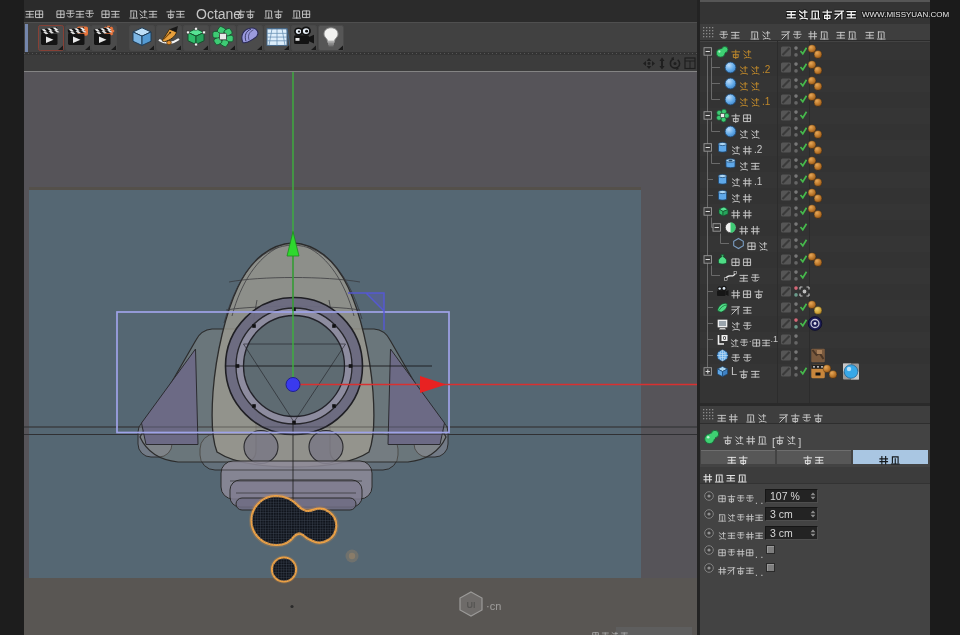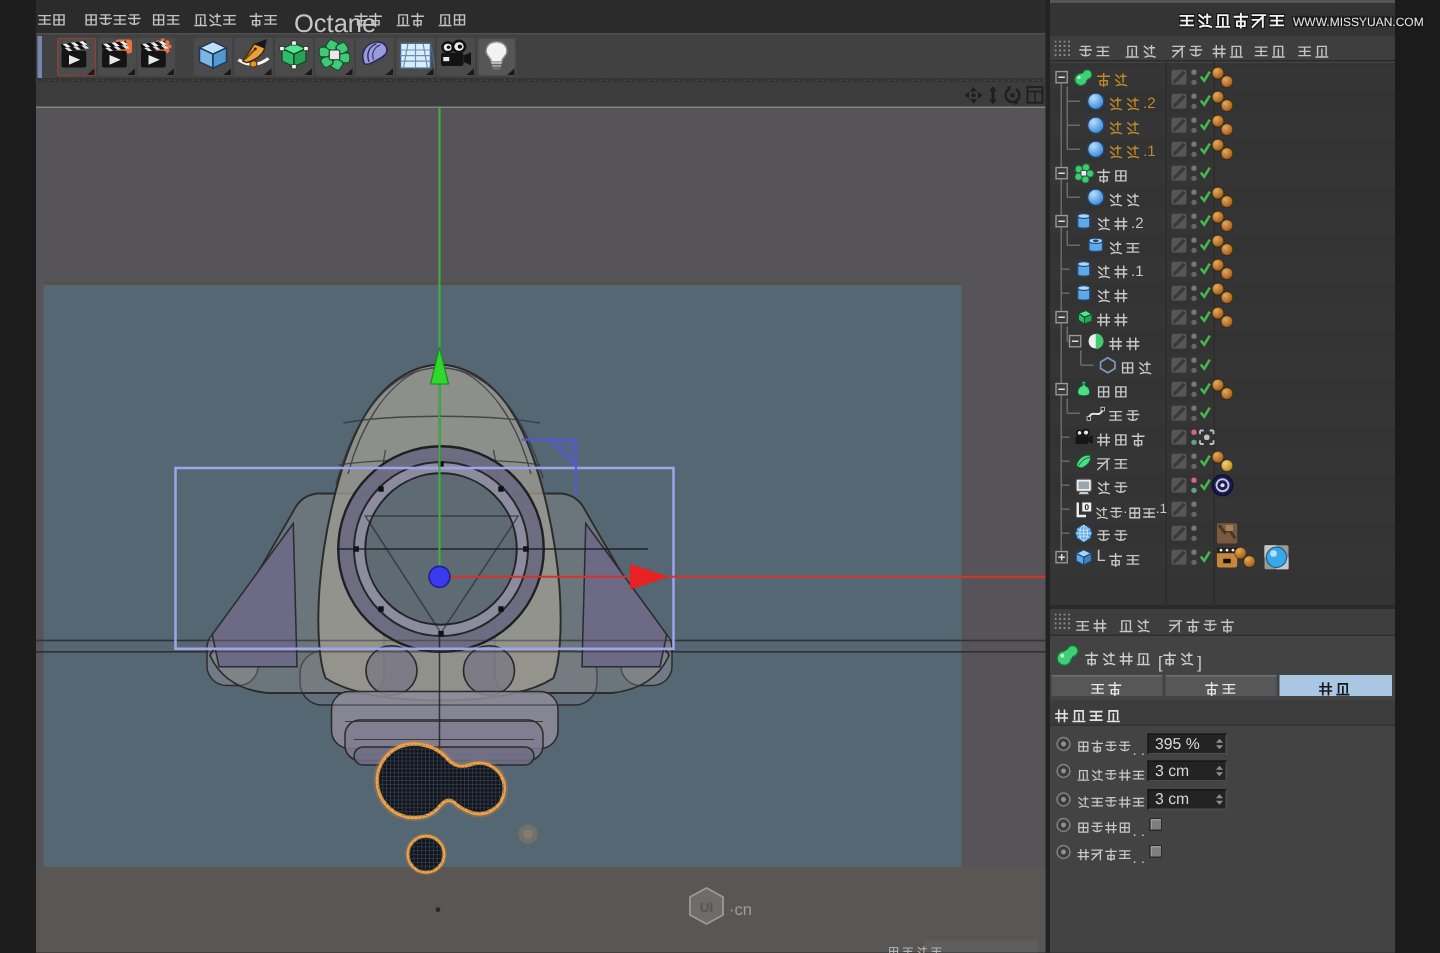--- a/index.html
+++ b/index.html
@@ -86,21 +86,21 @@
     </svg></div>
 <div class="abs" style="left:129.0px;top:5.5px"><svg class="hz" width="29" height="11" viewBox="0 0 29 11" style="color:#c5c5c5;--sw:1.00">
       <use href="#h6" x="0.0" y="0.5" width="9.5" height="9.5"></use>
       <use href="#h7" x="9.6" y="0.5" width="9.5" height="9.5"></use>
       <use href="#h1" x="19.2" y="0.5" width="9.5" height="9.5"></use>
     </svg></div>
 <div class="abs" style="left:166.0px;top:5.5px"><svg class="hz" width="19" height="11" viewBox="0 0 19 11" style="color:#c5c5c5;--sw:1.00">
       <use href="#h2" x="0.0" y="0.5" width="9.5" height="9.5"></use>
       <use href="#h1" x="9.6" y="0.5" width="9.5" height="9.5"></use>
     </svg></div>
-<div class="lat" style="left:196px;top:6.5px;font-size:17px;color:#c5c5c5">Octane</div>
+<div class="lat" style="left:196px;top:6.5px;font-size:14px;color:#c5c5c5">Octane</div>
 <div class="abs" style="left:236.0px;top:5.5px"><svg class="hz" width="19" height="11" viewBox="0 0 19 11" style="color:#c5c5c5;--sw:1.00">
       <use href="#h2" x="0.0" y="0.5" width="9.5" height="9.5"></use>
       <use href="#h2" x="9.6" y="0.5" width="9.5" height="9.5"></use>
     </svg></div>
 <div class="abs" style="left:264.0px;top:5.5px"><svg class="hz" width="19" height="11" viewBox="0 0 19 11" style="color:#c5c5c5;--sw:1.00">
       <use href="#h6" x="0.0" y="0.5" width="9.5" height="9.5"></use>
       <use href="#h2" x="9.6" y="0.5" width="9.5" height="9.5"></use>
     </svg></div>
 <div class="abs" style="left:292.0px;top:5.5px"><svg class="hz" width="19" height="11" viewBox="0 0 19 11" style="color:#c5c5c5;--sw:1.00">
       <use href="#h6" x="0.0" y="0.5" width="9.5" height="9.5"></use>
@@ -845,21 +845,21 @@
     <circle cx="6" cy="6" r="4.3" fill="#3c3c3c" stroke="#848484" stroke-width="1"></circle>
     <circle cx="6" cy="6" r="1.6" fill="#929292"></circle>
   </svg>
 <div class="abs" style="left:718px;top:490.3px;white-space:nowrap"><svg class="hz" width="37" height="10" viewBox="0 0 37 10" style="color:#c9c9c9;--sw:1.00">
       <use href="#h0" x="0.0" y="0.5" width="8.5" height="8.5"></use>
       <use href="#h2" x="9.2" y="0.5" width="8.5" height="8.5"></use>
       <use href="#h5" x="18.4" y="0.5" width="8.5" height="8.5"></use>
       <use href="#h5" x="27.6" y="0.5" width="8.5" height="8.5"></use>
     </svg><span style="color:#c9c9c9;font-size:10px">. .</span></div>
 <div class="abs" style="left:765px;top:488.5px;width:53px;height:14px;background:#232323;border:1px solid #161616;border-bottom-color:#4e4e4e;border-right-color:#4e4e4e"></div>
-<div class="lat" style="left:770px;top:490.9px;font-size:10.5px;color:#d8d8d8">395 %</div>
+<div class="lat" style="left:770px;top:490.9px;font-size:10.5px;color:#d8d8d8">107 %</div>
 <svg class="abs" style="left:809px;top:489.5px" width="8" height="12" viewBox="0 0 8 12">
     <path d="M4 2.5 L6.4 5.2 H1.6 Z M4 9.5 L6.4 6.8 H1.6 Z" fill="#8e8e8e"></path>
   </svg>
 <svg class="abs" style="left:703px;top:508.0px" width="12" height="12" viewBox="0 0 12 12">
     <circle cx="6" cy="6" r="4.3" fill="#3c3c3c" stroke="#848484" stroke-width="1"></circle>
     <circle cx="6" cy="6" r="1.6" fill="#929292"></circle>
   </svg>
 <div class="abs" style="left:718px;top:508.8px;white-space:nowrap"><svg class="hz" width="46" height="10" viewBox="0 0 46 10" style="color:#c9c9c9;--sw:1.00">
       <use href="#h6" x="0.0" y="0.5" width="8.5" height="8.5"></use>
       <use href="#h7" x="9.2" y="0.5" width="8.5" height="8.5"></use>

